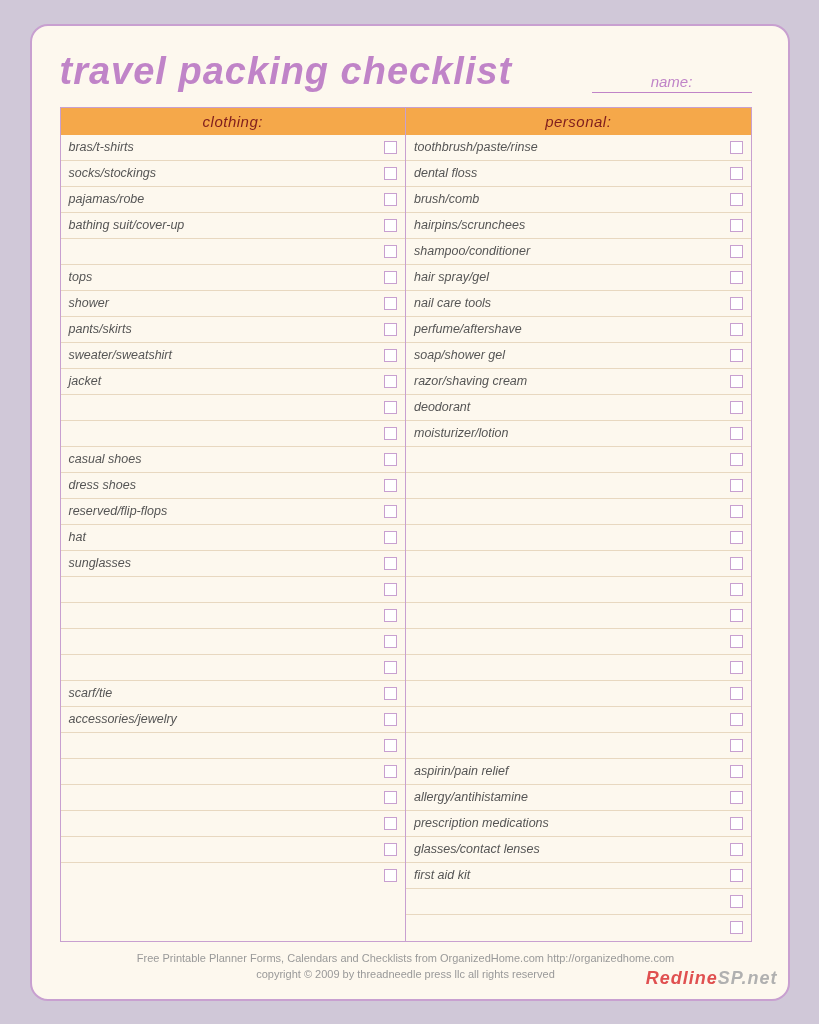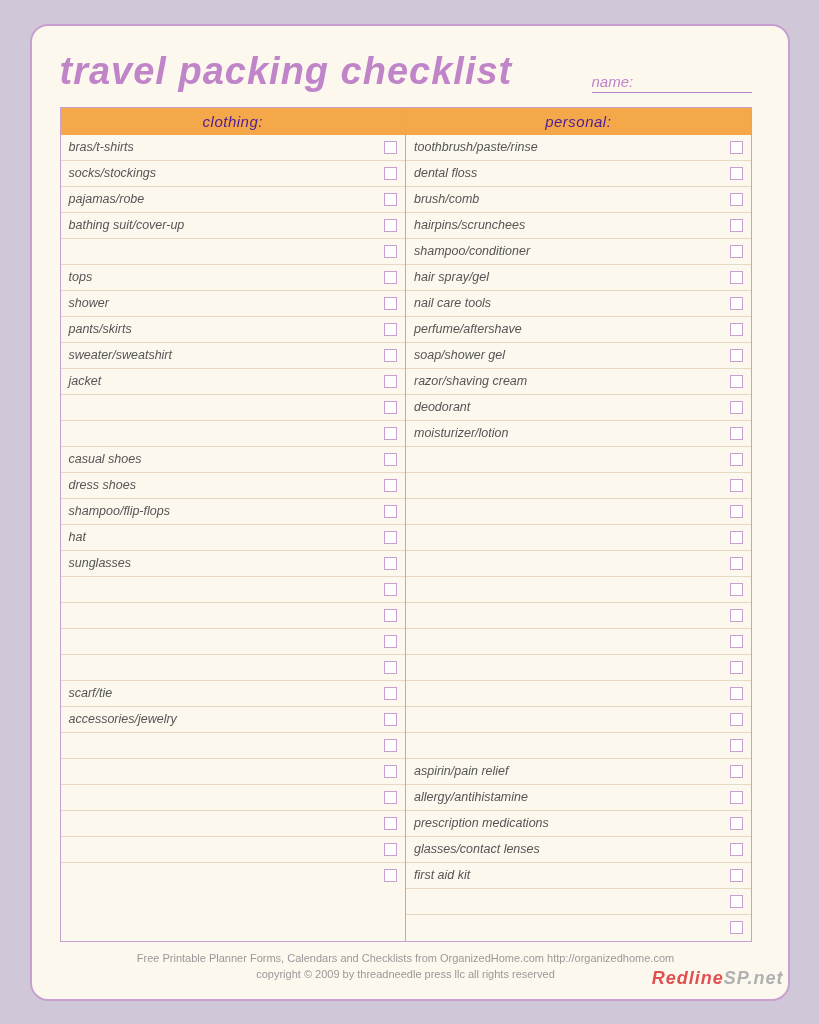--- a/index.html
+++ b/index.html
@@ -30,21 +30,21 @@
       font-size: 38px;
       color: #c084c8;
       font-style: italic;
       font-weight: bold;
       letter-spacing: 1px;
     }
     .name-field {
       font-size: 15px;
       color: #c084c8;
       font-style: italic;
-      text-align: left;
+      text-align: center;
     }
     .name-line {
       border-bottom: 1.5px solid #c084c8;
       width: 160px;
       display: block;
       margin-top: 2px;
     }
     .columns {
       display: flex;
       gap: 0;
@@ -52,21 +52,21 @@
     }
     .col {
       flex: 1;
       border-right: 1.5px solid #c8a0d0;
     }
     .col:last-child {
       border-right: none;
     }
     .col-header {
       background: #f5a84a;
-      color: #4c1d95;
+      color: #7f1d1d;
       font-style: italic;
       font-size: 15px;
       text-align: center;
       padding: 5px 0;
       letter-spacing: 0.5px;
     }
     .checklist-item {
       display: flex;
       align-items: center;
       justify-content: space-between;
@@ -93,21 +93,21 @@
     .footer {
       margin-top: 8px;
       text-align: center;
       font-size: 11px;
       color: #999;
       line-height: 1.5;
     }
     .watermark {
       position: absolute;
       bottom: 10px;
-      right: 4px;
+      right: 10px;
       font-size: 18px;
       color: #b0b0b0;
       font-style: italic;
       font-weight: bold;
       letter-spacing: 1px;
     }
     .watermark span { color: #e05050; }
   </style>
 </head>
 <body>
@@ -176,21 +176,21 @@
         </div>
         <div class="checklist-item">
           <span class="item-label">casual shoes</span>
           <div class="checkbox"></div>
         </div>
         <div class="checklist-item">
           <span class="item-label">dress shoes</span>
           <div class="checkbox"></div>
         </div>
         <div class="checklist-item">
-          <span class="item-label">shampoo/flip-flops</span>
+          <span class="item-label">reserved/flip-flops</span>
           <div class="checkbox"></div>
         </div>
         <div class="checklist-item">
           <span class="item-label">hat</span>
           <div class="checkbox"></div>
         </div>
         <div class="checklist-item">
           <span class="item-label">sunglasses</span>
           <div class="checkbox"></div>
         </div>

